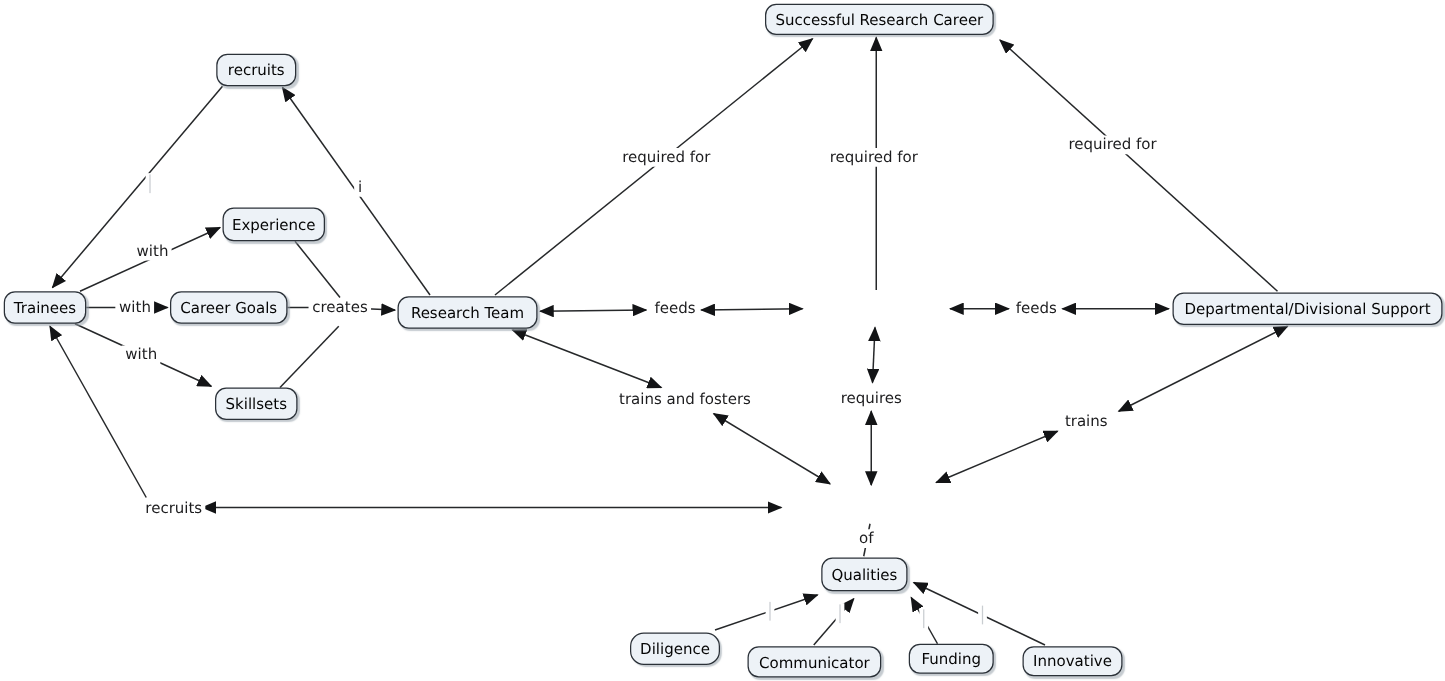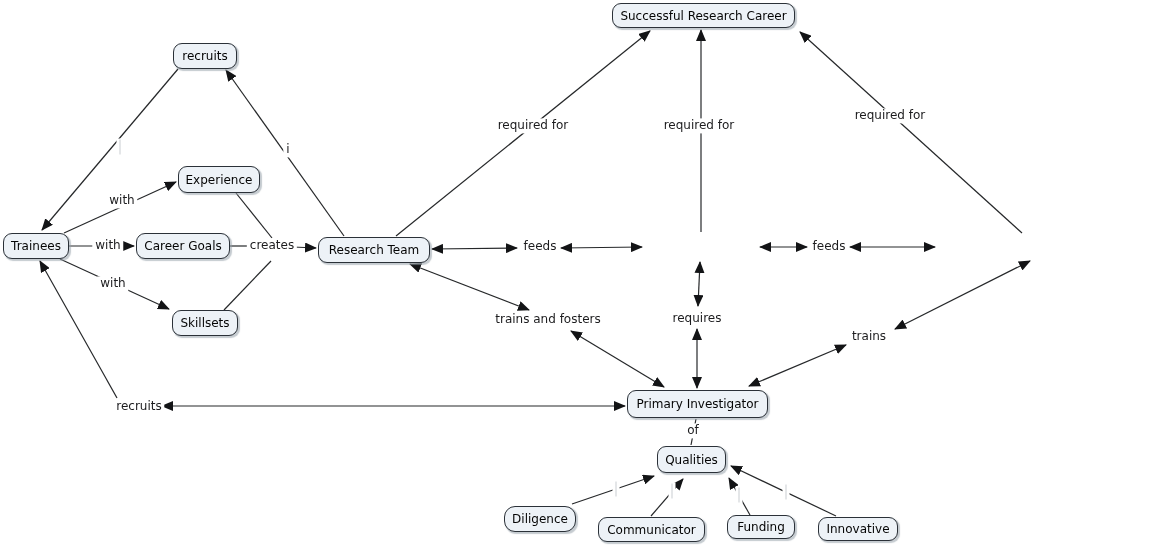--- a/index.html
+++ b/index.html
@@ -109,19 +109,19 @@
     <div class="edge-label" style="left: 869px; top: 337px;">trains</div>
     <div class="edge-label" style="left: 139px; top: 407px;">recruits</div>
     <div class="edge-label" style="left: 693px; top: 431px;">of</div>
     <div class="node" style="left: 612px; top: 3px; width: 183px; height: 25px;">Successful Research Career</div>
     <div class="node" style="left: 173px; top: 43px; width: 64px; height: 26px;">recruits</div>
     <div class="node" style="left: 178px; top: 166px; width: 82px; height: 27px;">Experience</div>
     <div class="node" style="left: 3px; top: 233px; width: 66px; height: 26px;">Trainees</div>
     <div class="node" style="left: 136px; top: 233px; width: 94px; height: 26px;">Career Goals</div>
     <div class="node" style="left: 172px; top: 310px; width: 66px; height: 26px;">Skillsets</div>
     <div class="node" style="left: 318px; top: 237px; width: 112px; height: 26px;">Research Team</div>
-    <div class="node" style="left: 627px; top: 390px; width: 141px; height: 28px;">Primary Investigator</div>
+    <div class="node" style="left: 938px; top: 234px; width: 216px; height: 26px;">Departmental/Divisional Support</div>
     <div class="node" style="left: 657px; top: 446px; width: 69px; height: 27px;">Qualities</div>
     <div class="node" style="left: 504px; top: 506px; width: 72px; height: 26px; border-radius: 11px;">Diligence</div>
     <div class="node" style="left: 598px; top: 517px; width: 107px; height: 25px;">Communicator</div>
     <div class="node" style="left: 727px; top: 515px; width: 68px; height: 24px;">Funding</div>
     <div class="node" style="left: 818px; top: 517px; width: 80px; height: 24px;">Innovative</div>
   </div>
 
 </body></html>

